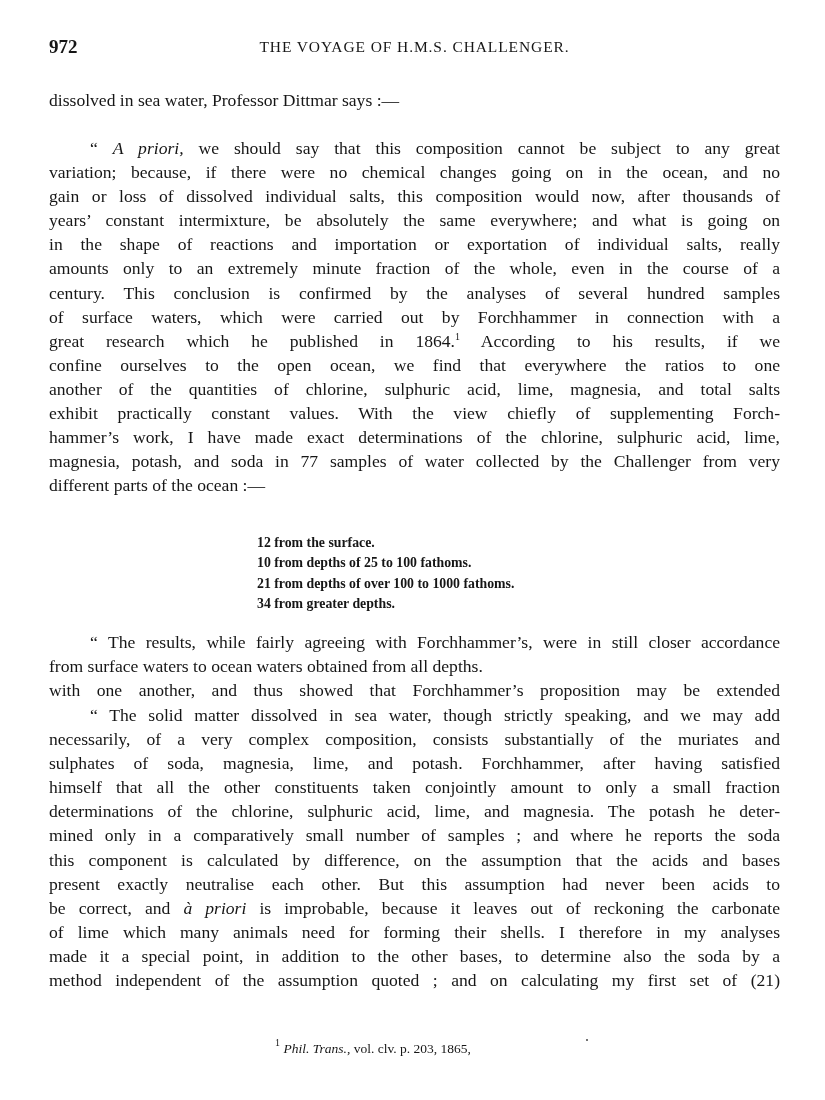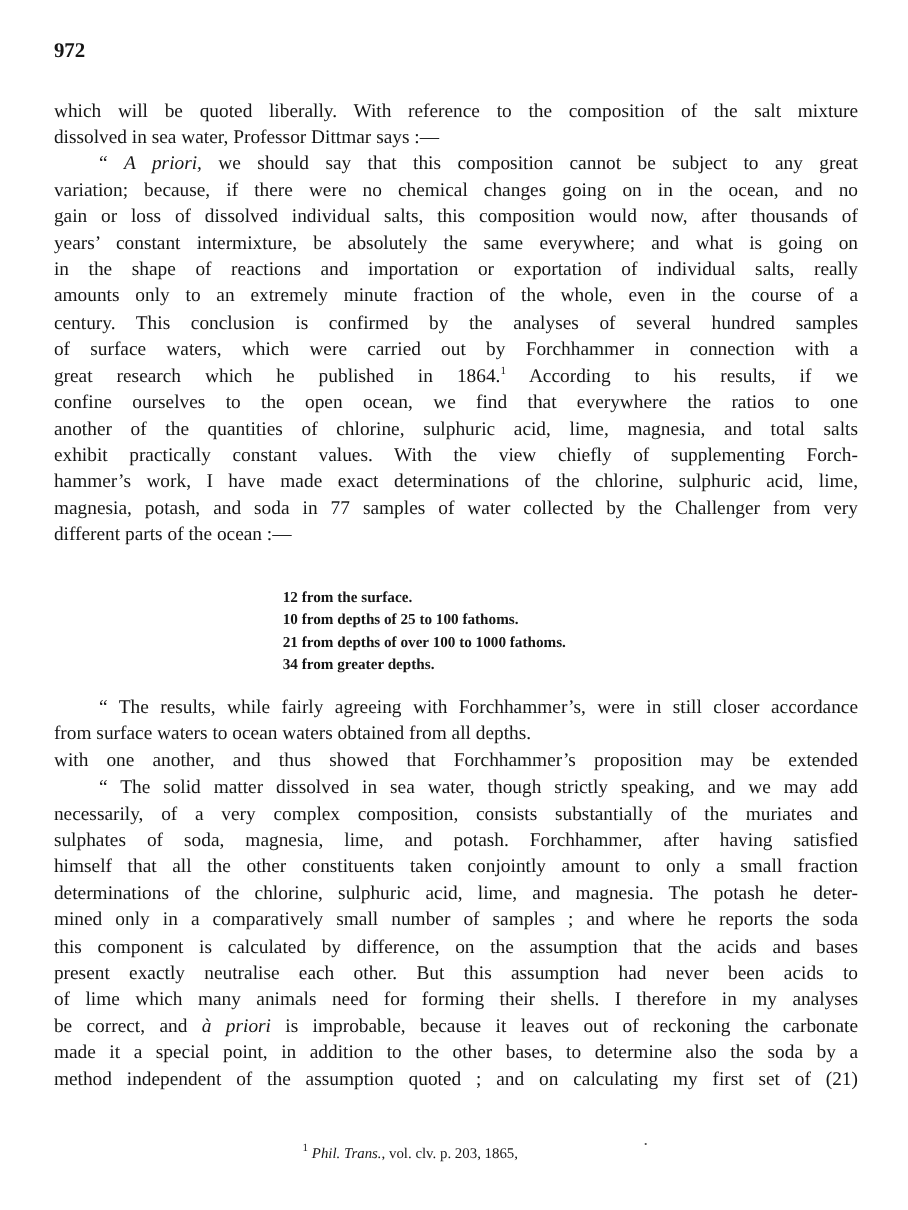--- a/index.html
+++ b/index.html
@@ -32,24 +32,24 @@
   }
   .dot { position: absolute; left: 586px; top: 1039px; width: 2px; height: 2px; background: #444; border-radius: 1px; }
 </style>
 </head>
 <body>
 
 <div class="page">
 
   <div class="header">
     <span class="page-number">972</span>
+    <div class="running-title">THE VOYAGE OF H.M.S. CHALLENGER.</div>
   </div>
 
   <div class="body-text" style="top:88px;">
-    <span class="line">which will be quoted liberally.   With reference to the composition of the salt mixture</span>
     <span class="line last">dissolved in sea water, Professor Dittmar says :—</span>
   </div>
 
   <div class="body-text" style="top:136px;">
     <span class="line indent"><span>“ </span><span class="it">A priori,</span><span> we should say that this composition cannot be subject to any great</span></span>
     <span class="line">variation; because, if there were no chemical changes going on in the ocean, and no</span>
     <span class="line">gain or loss of dissolved individual salts, this composition would now, after thousands of</span>
     <span class="line">years’ constant intermixture, be absolutely the same everywhere; and what is going on</span>
     <span class="line">in the shape of reactions and importation or exportation of individual salts, really</span>
     <span class="line">amounts only to an extremely minute fraction of the whole, even in the course of a</span>
@@ -79,22 +79,22 @@
 
   <div class="body-text" style="top:703px;">
     <span class="line indent">“ The solid matter dissolved in sea water, though strictly speaking, and we may add</span>
     <span class="line">necessarily, of a very complex composition, consists substantially of the muriates and</span>
     <span class="line">sulphates of soda, magnesia, lime, and potash.  Forchhammer, after having satisfied</span>
     <span class="line">himself that all the other constituents taken conjointly amount to only a small fraction</span>
     <span class="line">determinations of the chlorine, sulphuric acid, lime, and magnesia.  The potash he deter-</span>
     <span class="line">mined only in a comparatively small number of samples ; and where he reports the soda</span>
     <span class="line">this component is calculated by difference, on the assumption that the acids and bases</span>
     <span class="line">present exactly neutralise each other.  But this assumption had never been acids to</span>
+    <span class="line"><span>be correct, and </span><span class="it">à priori</span><span> is improbable, because it leaves out of reckoning the carbonate</span></span>
     <span class="line">of lime which many animals need for forming their shells.  I therefore in my analyses</span>
-    <span class="line"><span>be correct, and </span><span class="it">à priori</span><span> is improbable, because it leaves out of reckoning the carbonate</span></span>
     <span class="line">made it a special point, in addition to the other bases, to determine also the soda by a</span>
     <span class="line">method independent of the assumption quoted ; and on calculating my first set of (21)</span>
   </div>
 
   <div class="dot"></div>
 
   <div class="footnote">
     <sup>1</sup>
     <span class="it">Phil. Trans.</span><span>, vol. clv. p. 203, 1865,</span>
   </div>

